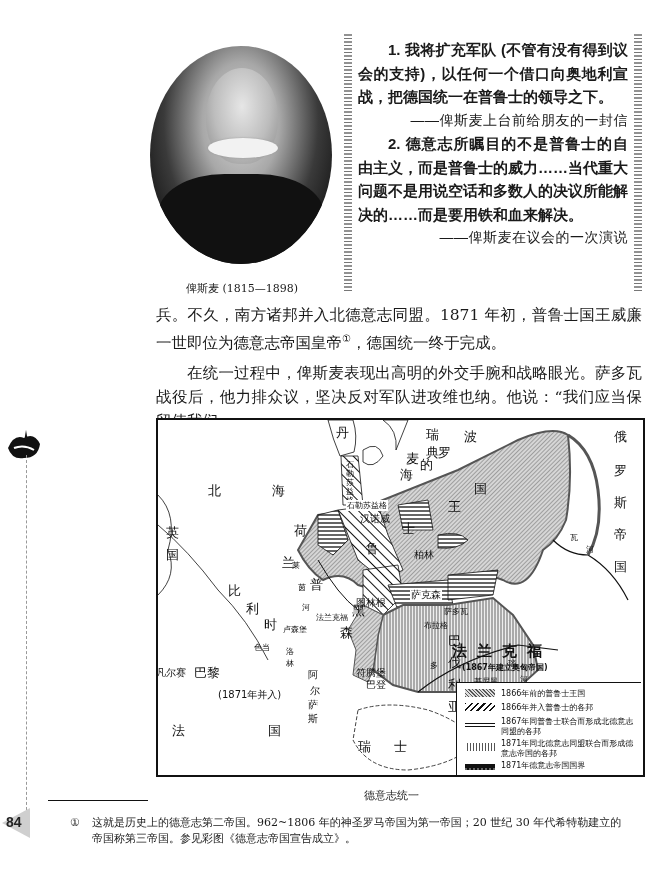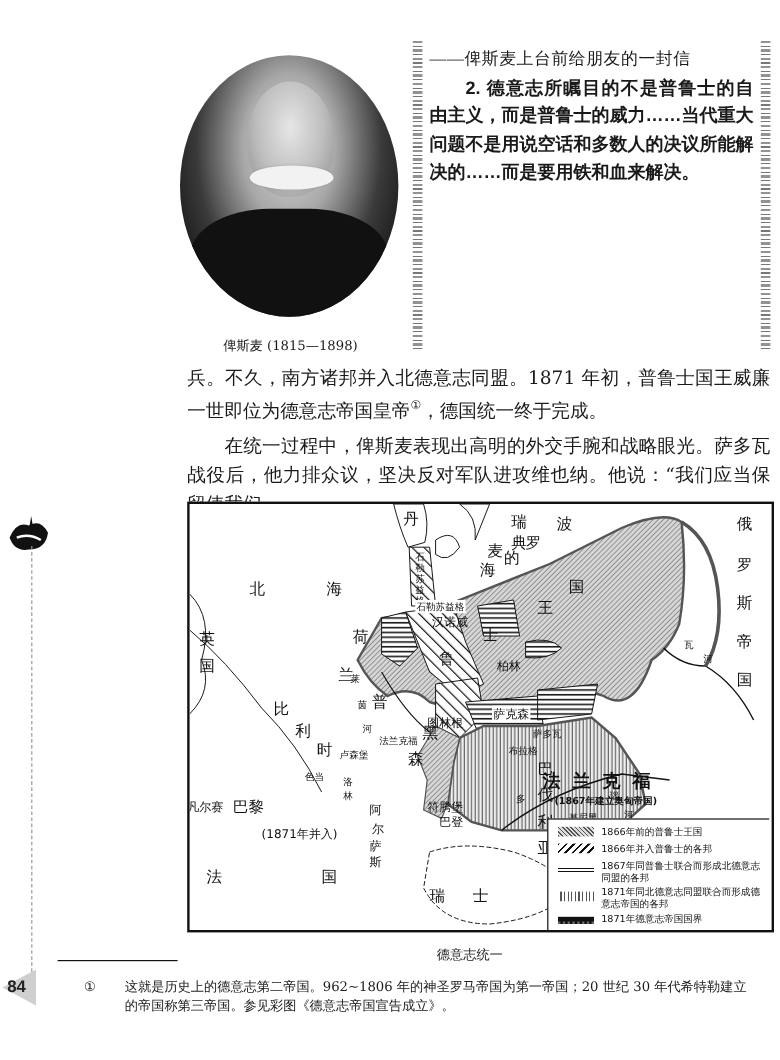--- a/index.html
+++ b/index.html
@@ -25,21 +25,21 @@
   .portrait-caption { left:186px; top:281px; font-size:11px; }
 
   
   .quote-border { width:8px; top:34px; height:258px;
                   background: repeating-linear-gradient(180deg, #777 0 2px, #fff 2px 4px, #555 4px 5px, #fff 5px 7px); opacity:.8; }
   .quote-border.left { left:344px; }
   .quote-border.right { left:634px; }
   .quote { left:358px; top:38px; width:270px; font-family:"Liberation Sans","DejaVu Sans",sans-serif; font-size:15px; line-height:23.5px; font-weight:bold; color:#1a1a1a; }
   .quote p { margin:0; text-align:justify; }
   .quote .indent { text-indent:30px; }
-  .quote .source { font-family:Liberation Serif, serif; font-weight:normal; font-size:14px; letter-spacing:0.5px; }
+  .quote .source { text-align:right; font-family:Liberation Sans, sans-serif; font-weight:normal; font-size:14px; letter-spacing:0.5px; }
 
   
   .body-text { left:156px; top:303px; width:486px; font-size:15.5px; line-height:24px; }
   .body-text p { margin:0; text-align:justify; }
   .body-text .p2 { text-indent:31px; margin-top:6px; }
   sup { font-size:10px; }
 
   
   .map { left:156px; top:418px; width:485px; height:355px; border:2px solid #111; background:#fff; overflow:hidden; }
   .map svg { position:absolute; left:0; top:0; }
@@ -59,21 +59,21 @@
   .sw-north { background: repeating-linear-gradient(0deg, #fff 0 2px, #111 2px 3px); }
   .sw-south { background: repeating-linear-gradient(90deg, #fff 0 2px, #555 2px 3px); }
   .sw-border { height:4px !important; background:#111; border-bottom:2px dotted #666; }
 
   .map-caption { left:364px; top:788px; font-size:11px; }
 
   
   .footnote-rule { left:48px; top:800px; width:100px; height:0; border-top:1px solid #111; }
   .footnote { left:70px; top:815px; width:560px; font-size:11px; line-height:16px; }
   .footnote .mark { position:absolute; left:0; top:0; }
-  .footnote .text { margin-left:34px; }
+  .footnote .text { margin-left:22px; }
 </style>
 </head>
 <body>
 
 <div class="abs margin-emblem">
   <svg width="40" height="36" viewBox="0 0 40 36">
     <path d="M4 20 Q10 6 20 10 Q30 4 36 16 Q34 30 20 30 Q8 32 4 20Z" fill="#111"></path>
     <path d="M22 2 L24 14 L20 14Z" fill="#111"></path>
     <path d="M10 20 Q20 16 30 22" stroke="#fff" stroke-width="2" fill="none"></path>
   </svg>
@@ -89,22 +89,24 @@
 <div class="abs portrait">
   <div class="coat"></div>
   <div class="face"></div>
   <div class="moustache"></div>
 </div>
 <div class="abs portrait-caption">俾斯麦 (1815—1898)</div>
 
 <div class="abs quote-border left"></div>
 <div class="abs quote-border right"></div>
 <div class="abs quote">
+  <p class="indent">1. 我将扩充军队 (不管有没有得到议会的支持)，以任何一个借口向奥地利宣战，把德国统一在普鲁士的领导之下。</p>
   <p class="source">——俾斯麦上台前给朋友的一封信</p>
   <p class="indent">2. 德意志所瞩目的不是普鲁士的自由主义，而是普鲁士的威力……当代重大问题不是用说空话和多数人的决议所能解决的……而是要用铁和血来解决。</p>
+  <p class="source">——俾斯麦在议会的一次演说</p>
 </div>
 
 <div class="abs body-text">
   <p><span>兵。不久，南方诸邦并入北德意志同盟。1871 年初，普鲁士国王威廉一世即位为德意志帝国皇帝</span><sup>①</sup><span>，德国统一终于完成。</span></p>
   <p class="p2">在统一过程中，俾斯麦表现出高明的外交手腕和战略眼光。萨多瓦战役后，他力排众议，坚决反对军队进攻维也纳。他说：“我们应当保留使我们</p>
 </div>
 
 <div class="abs map">
   <svg width="485" height="355" viewBox="0 0 485 355">
     <defs>

